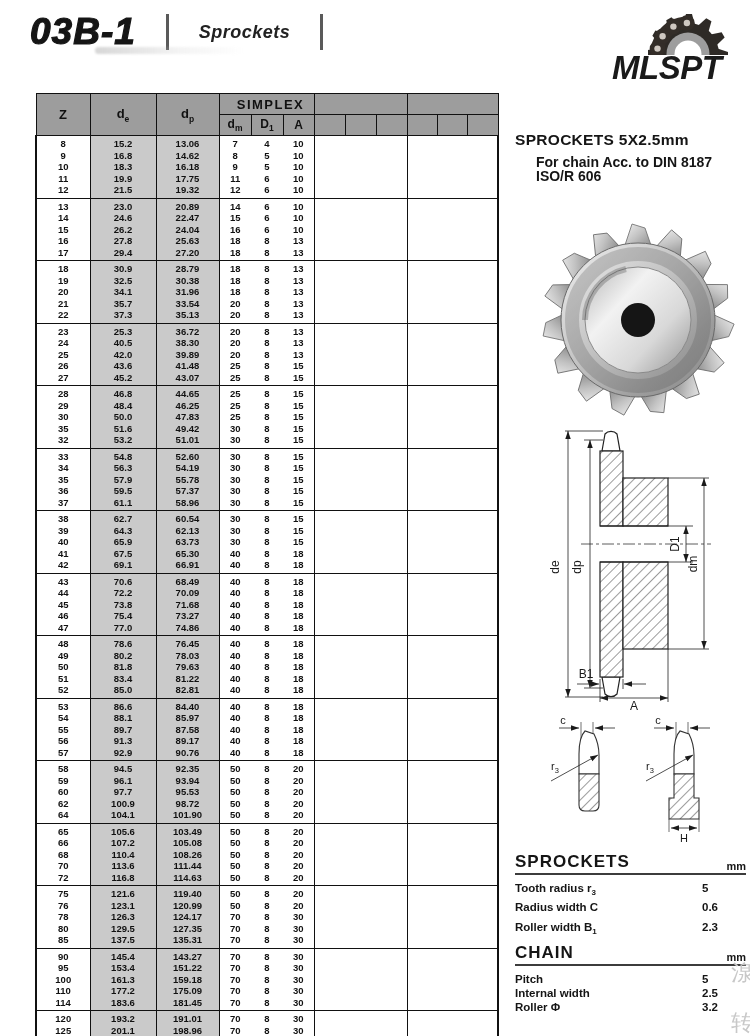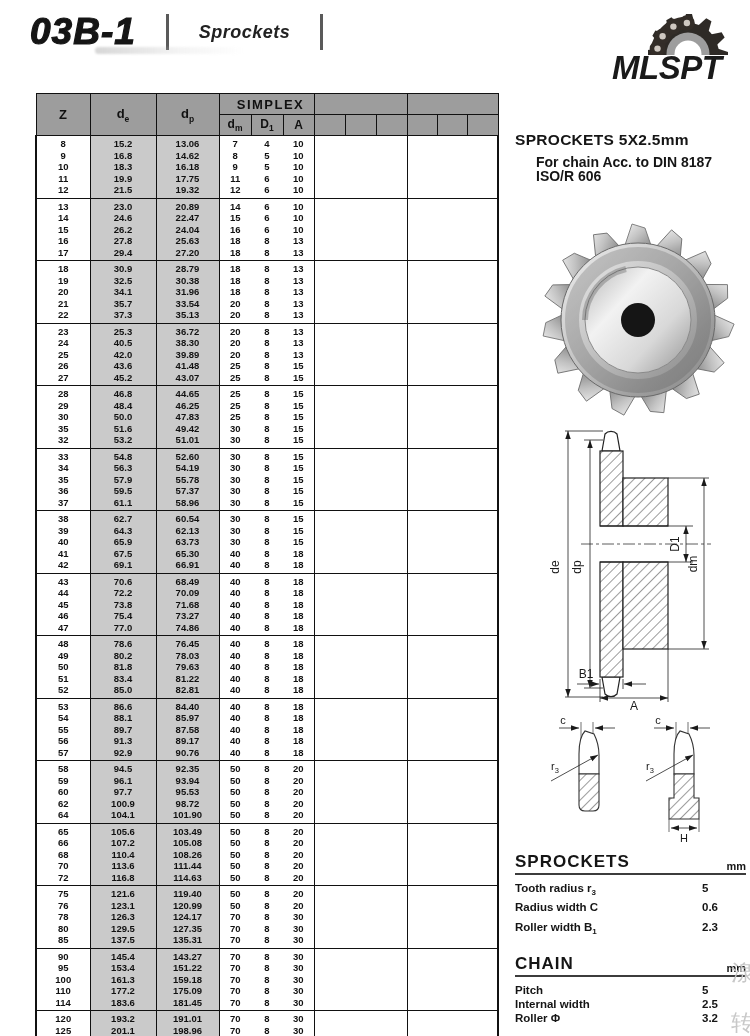--- a/index.html
+++ b/index.html
@@ -43,21 +43,21 @@
   
   .specs{position:absolute;left:515px;top:852px;width:231px;}
   .spec-head{display:flex;justify-content:space-between;align-items:flex-end;
              border-bottom:2.5px solid #3c3c3c;padding-bottom:1px;margin-bottom:6px;}
   .spec-head .h-name{font-size:17px;font-weight:bold;letter-spacing:1px;}
   .spec-head .h-unit{font-size:11px;font-weight:bold;}
   .spec-row{display:flex;font-size:11.5px;font-weight:bold;line-height:14px;}
   .spec-label{flex:0 0 187px;}
   .spec-label sub{font-size:8px;}
   .spec-value{text-align:left;}
-  .chain-block{margin-top:15px;}
+  .chain-block{margin-top:4px;}
   
   .watermark{position:absolute;left:731px;top:948px;width:30px;color:#c8c8c8;
              font-size:22px;line-height:50px;text-align:left;}
   
   svg text{font-family:"Liberation Sans",sans-serif;fill:#1a1a1a;}
 </style>
 </head>
 <body>
 
 <div id="page">

